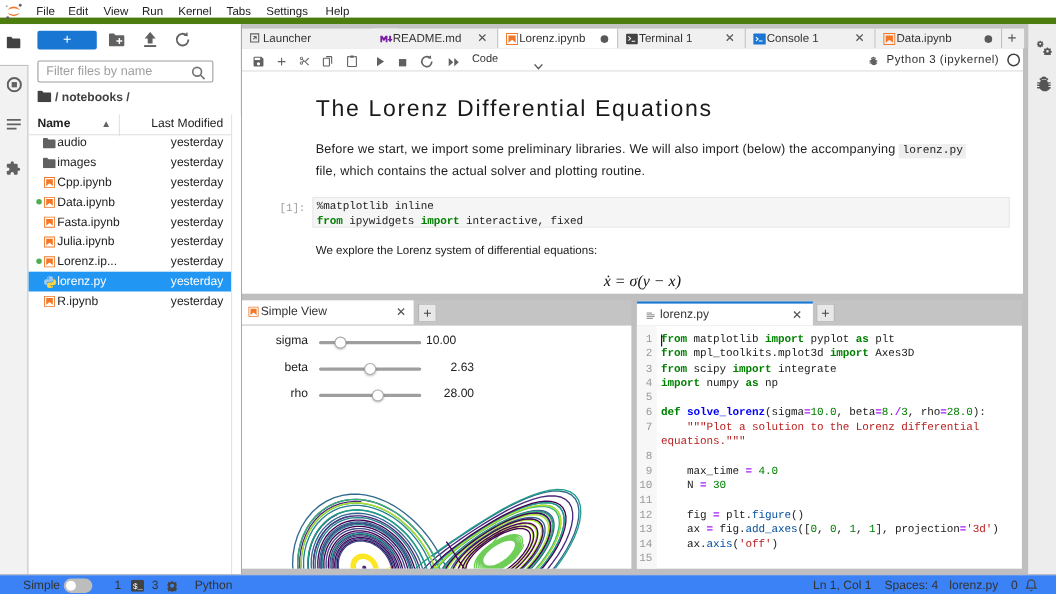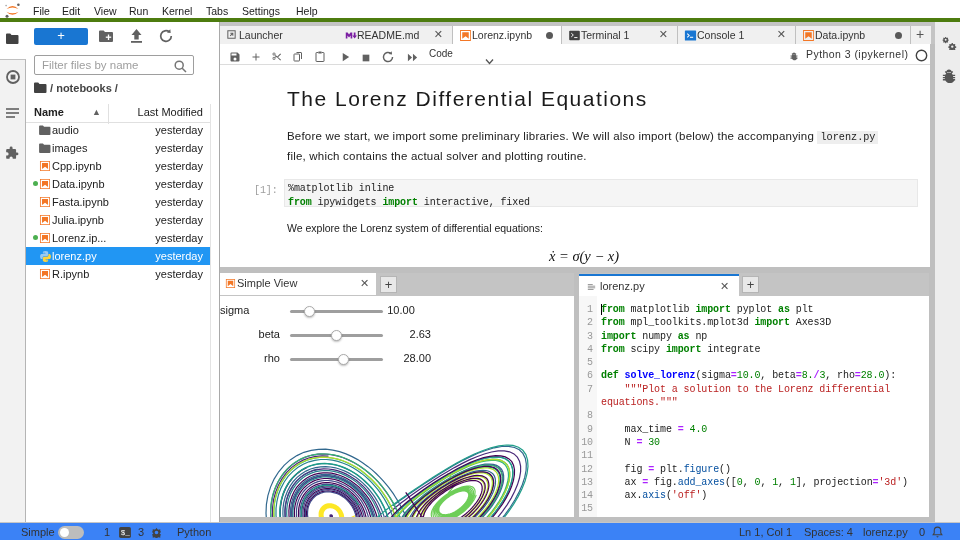--- a/index.html
+++ b/index.html
@@ -1,20 +1,20 @@
 <!DOCTYPE html>
 <html><head>
 <meta charset="utf-8">
 <style>
 * { margin:0; padding:0; box-sizing:border-box; }
 html,body { width:960px; height:540px; overflow:hidden; font-family:"Liberation Sans",sans-serif; background:#fff; }
 #app { position:relative; width:960px; height:540px; }
 .abs { position:absolute; }
 
-#menubar { left:0; top:0; width:960px; height:22px; background:#fff; border-bottom:4px solid #4d7c0f; }
+#menubar { left:0; top:0; width:960px; height:22px; background:#fff; border-bottom:6px solid #4d7c0f; }
 #menubar .mitem { position:absolute; top:0; height:22px; line-height:22px; font-size:10.5px; color:#212121; }
 
 #leftstrip { left:0; top:22px; width:26px; height:500px; background:#fff; }
 #leftstrip .lower { position:absolute; left:0; top:37px; width:26px; height:463px; background:#f2f2f2; border-top:1px solid #c0c0c0; border-right:1px solid #b5b5b5; }
 
 #fb { left:26px; top:22px; width:194px; height:500px; background:#fff; border-right:1px solid #a9a9a9; }
 #newbtn { position:absolute; left:8px; top:6px; width:54px; height:17px; background:#1976d2; border-radius:2px; color:#fff; text-align:center; font-size:13px; line-height:16px; }
 #filter { position:absolute; left:8px; top:33px; width:160px; height:20px; border:1px solid #9e9e9e; border-radius:2px; background:#fff; }
 #filter span { position:absolute; left:7px; top:3px; font-size:11.5px; color:#9e9e9e; }
 #crumb { position:absolute; left:8px; top:60px; font-size:11px; font-weight:bold; color:#424242; }
@@ -326,21 +326,21 @@
             <span style="position:absolute;left:5px;top:5px"><svg width="11" height="11" viewBox="0 0 22 22">
                 <path fill="#f37726" d="M18.7 3.3v15.4H3.3V3.3h15.4m1.5-1.5H1.8v18.3h18.3V1.8z"></path>
                 <path fill="#f37726" d="M16.5 16.5l-5.4-4.3-5.6 4.3v-11h11z"></path>
               </svg></span>
             <span style="position:absolute;left:17px;top:4px">Simple View</span>
             <span style="position:absolute;left:140px;top:4px;color:#555;font-size:11px">✕</span>
           </div>
           <div style="position:absolute;left:160px;top:3px;width:17px;height:17px;background:#e8e8e8;border:1px solid #b5b5b5;text-align:center;line-height:15px;font-size:13px;color:#444">+</div>
         </div>
       <div class="bcontent" style="width:354px;height:221px;overflow:hidden" id="ovc">
-          <div style="position:absolute;left:0;top:8px;width:60px;text-align:left;font-size:11px;color:#212121">sigma</div>
+          <div style="position:absolute;left:0;top:8px;width:60px;text-align:right;font-size:11px;color:#212121">sigma</div>
           <div style="position:absolute;left:70px;top:13.5px;width:93px;height:3px;border-radius:2px;background:#9e9e9e"></div>
           <div style="position:absolute;left:83.5px;top:9.5px;width:11px;height:11px;border-radius:50%;background:#fff;border:1px solid #aaa;box-shadow:0 1px 2px rgba(0,0,0,0.25)"></div>
           <div style="position:absolute;left:151px;top:8px;width:60px;text-align:center;font-size:11px;color:#212121">10.00</div>
           <div style="position:absolute;left:0;top:32px;width:60px;text-align:right;font-size:11px;color:#212121">beta</div>
           <div style="position:absolute;left:70px;top:37.5px;width:93px;height:3px;border-radius:2px;background:#9e9e9e"></div>
           <div style="position:absolute;left:110.5px;top:33.5px;width:11px;height:11px;border-radius:50%;background:#fff;border:1px solid #aaa;box-shadow:0 1px 2px rgba(0,0,0,0.25)"></div>
           <div style="position:absolute;left:151px;top:32px;width:60px;text-align:right;font-size:11px;color:#212121">2.63</div>
           <div style="position:absolute;left:0;top:56px;width:60px;text-align:right;font-size:11px;color:#212121">rho</div>
           <div style="position:absolute;left:70px;top:61.5px;width:93px;height:3px;border-radius:2px;background:#9e9e9e"></div>
           <div style="position:absolute;left:117.5px;top:57.5px;width:11px;height:11px;border-radius:50%;background:#fff;border:1px solid #aaa;box-shadow:0 1px 2px rgba(0,0,0,0.25)"></div>
@@ -393,22 +393,22 @@
             <div style="height:13.3px">10</div>
             <div style="height:13.3px">11</div>
             <div style="height:13.3px">12</div>
             <div style="height:13.3px">13</div>
             <div style="height:13.3px">14</div>
             <div style="height:13.3px">15</div>
           </div>
           <div class="mono" style="position:absolute;left:22px;top:7px;color:#212121;line-height:13.3px">
             <div style="height:13.3px;white-space:pre"><span class="k">from</span> matplotlib <span class="k">import</span> pyplot <span class="k">as</span> plt</div>
             <div style="height:13.3px;white-space:pre"><span class="k">from</span> mpl_toolkits.mplot3d <span class="k">import</span> Axes3D</div>
+            <div style="height:13.3px;white-space:pre"><span class="k">from</span> scipy <span class="k">import</span> integrate</div>
             <div style="height:13.3px;white-space:pre"><span class="k">import</span> numpy <span class="k">as</span> np</div>
-            <div style="height:13.3px;white-space:pre"><span class="k">from</span> scipy <span class="k">import</span> integrate</div>
             <div style="height:13.3px;white-space:pre">&nbsp;</div>
             <div style="height:13.3px;white-space:pre"><span class="k">def</span> <span class="nf">solve_lorenz</span>(sigma<span class="op">=</span><span class="nu">10.0</span>, beta<span class="op">=</span><span class="nu">8.</span><span class="op">/</span><span class="nu">3</span>, rho<span class="op">=</span><span class="nu">28.0</span>):</div>
             <div style="height:13.3px;white-space:pre">&nbsp;&nbsp;&nbsp;&nbsp;<span class="st">"""Plot a solution to the Lorenz differential</span></div>
             <div style="height:13.3px;white-space:pre"><span class="st">equations."""</span></div>
             <div style="height:13.3px;white-space:pre">&nbsp;</div>
             <div style="height:13.3px;white-space:pre">&nbsp;&nbsp;&nbsp;&nbsp;max_time <span class="op">=</span> <span class="nu">4.0</span></div>
             <div style="height:13.3px;white-space:pre">&nbsp;&nbsp;&nbsp;&nbsp;N <span class="op">=</span> <span class="nu">30</span></div>
             <div style="height:13.3px;white-space:pre">&nbsp;</div>
             <div style="height:13.3px;white-space:pre">&nbsp;&nbsp;&nbsp;&nbsp;fig <span class="op">=</span> plt.<span class="pr">figure</span>()</div>
             <div style="height:13.3px;white-space:pre">&nbsp;&nbsp;&nbsp;&nbsp;ax <span class="op">=</span> fig.<span class="pr">add_axes</span>([<span class="nu">0</span>, <span class="nu">0</span>, <span class="nu">1</span>, <span class="nu">1</span>], projection<span class="op">=</span><span class="st">'3d'</span>)</div>

